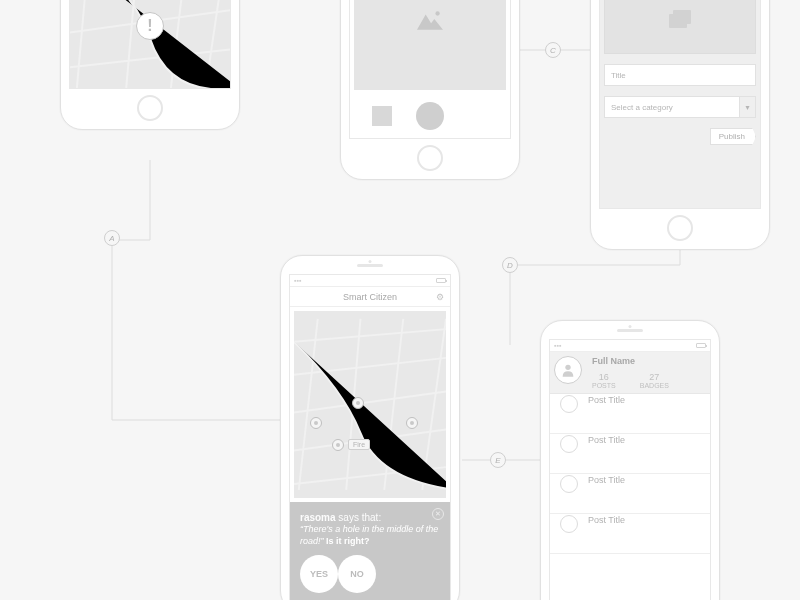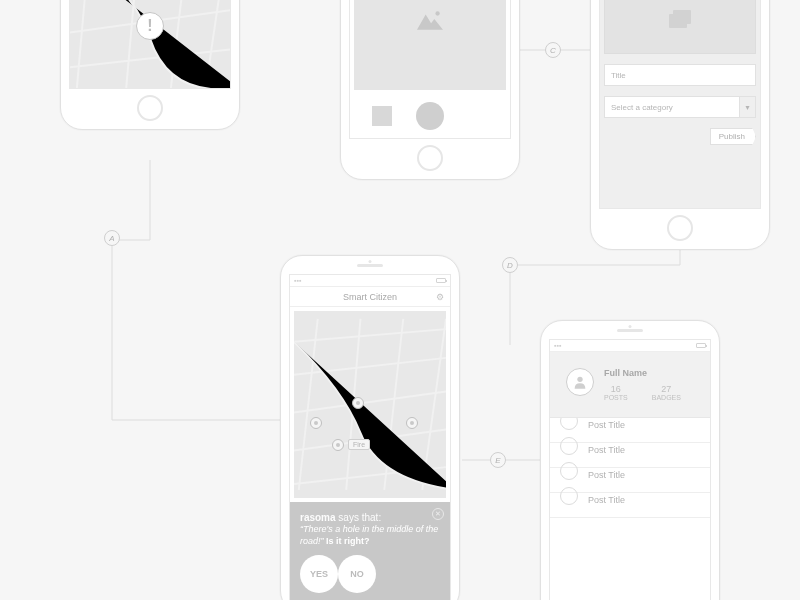--- a/index.html
+++ b/index.html
@@ -187,35 +187,35 @@
   .yn button {
     width:38px; height:38px; border-radius:50%; border:none; background:#fff;
     color:#bcbcbc; font-size:9px; font-weight:600;
   }
 
   
   #phone-profile { top: 320px; left: 540px; }
   #phone-profile .screen { height: 280px; display:flex; flex-direction:column; }
   .profile-head {
     background:#f1f1f1; display:flex; align-items:flex-start;
-    padding:16px; border-bottom:1px solid #e7e7e7; gap:10px;
+    padding:4px; border-bottom:1px solid #e7e7e7; gap:10px;
   }
   .avatar {
     width:28px; height:28px; border:1px solid #cfcfcf; border-radius:50%;
     display:flex; align-items:center; justify-content:center; color:#c5c5c5;
     background:#fff;
   }
   .avatar svg { width:16px; height:16px; fill:#cfcfcf; }
   .pname { font-size:9px; font-weight:600; color:#a8a8a8; }
   .pstats { display:flex; gap:24px; margin-top:6px; font-size:7px; color:#c0c0c0; }
   .pstats .n { font-size:9px; text-align:center; display:block; color:#bObObO;}
   .posts { flex:1; overflow:hidden; }
   .post-row {
-    height:22px; border-bottom:1px solid #eee; display:flex; align-items:flex-end;
-    gap:10px; padding:12px 10px; font-size:9px; color:#b2b2b2;
+    height:40px; border-bottom:1px solid #eee; display:flex; align-items:flex-start;
+    gap:10px; padding:1px 10px; font-size:9px; color:#b2b2b2;
   }
   .dot {
     width:18px; height:18px; border:1px solid #dcdcdc; border-radius:50%;
   }
 </style>
 </head>
 <body>
 
 <div class="stage">
 

